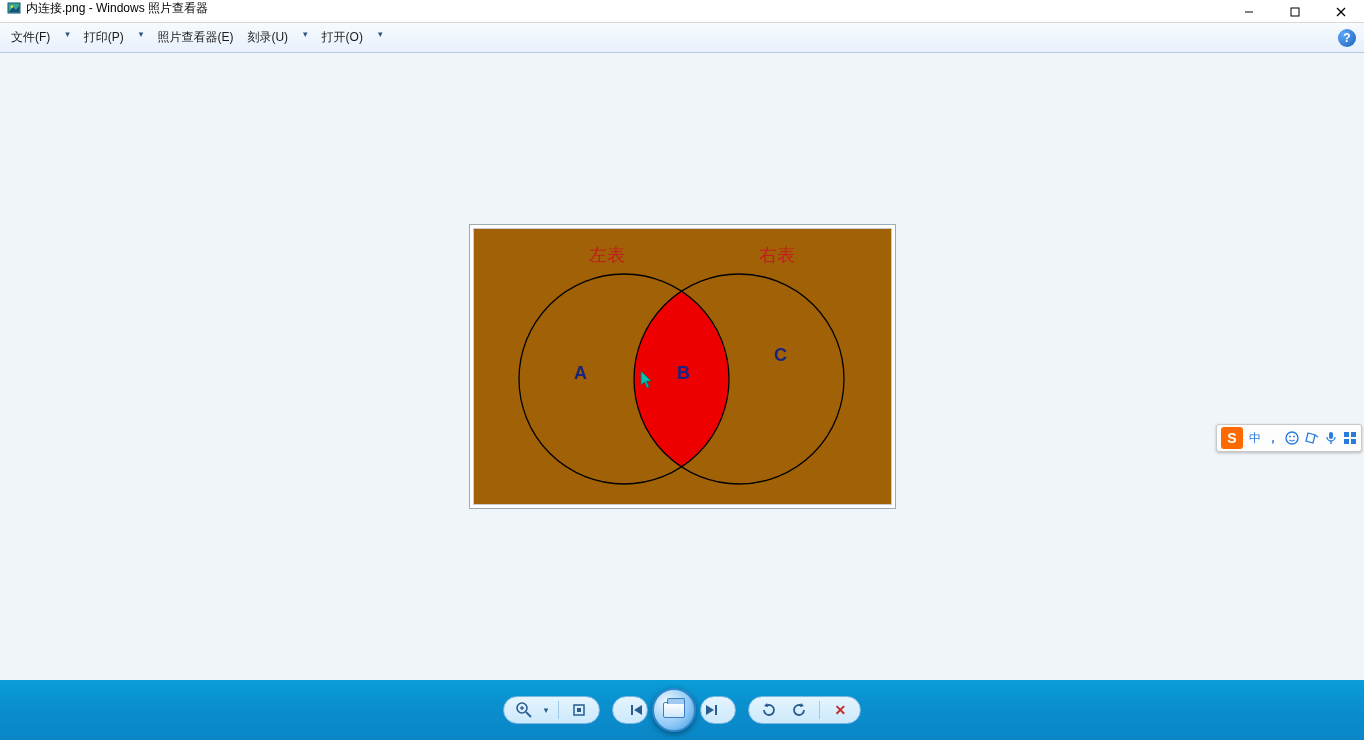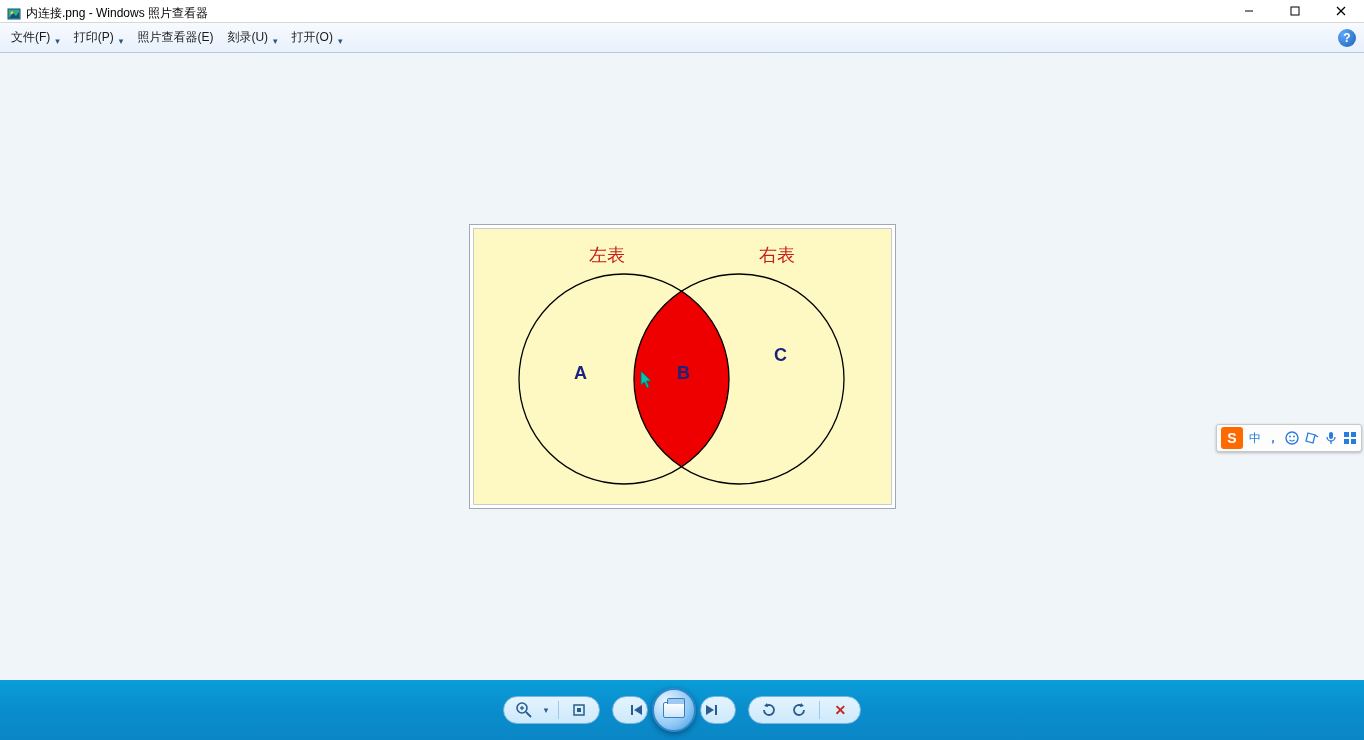--- a/index.html
+++ b/index.html
@@ -1,34 +1,34 @@
 <!DOCTYPE html>
 <html><head>
 <meta charset="utf-8">
 <style>
 * { margin: 0; padding: 0; box-sizing: border-box; font-family: "Microsoft YaHei", "Segoe UI", sans-serif; }
 html, body { width: 1364px; height: 740px; overflow: hidden; background: #fff; }
 
 
-.titlebar { height: 23px; background: #fff; border-bottom: 1px solid #d8d8d8; display: flex; align-items: flex-end; font-size: 12px; color: #000; }
+.titlebar { height: 23px; background: #fff; border-bottom: 1px solid #d8d8d8; display: flex; align-items: flex-start; font-size: 12px; color: #000; }
 .titlebar .app-icon { width: 16px; height: 16px; margin: 0 4px 0 6px; display:flex; align-items:center; justify-content:center; }
 .titlebar .title-text { flex: 0 0 auto; }
 .titlebar .spacer { flex: 1; }
 .win-btn { width: 46px; height: 23px; display: flex; align-items: center; justify-content: center; color: #000; }
 
 
 .menubar { height: 30px; background: linear-gradient(#f7fbff, #e8f0fb); border-bottom: 1px solid #b7c8e0; display: flex; align-items: center; font-size: 12px; color: #1a1a1a; padding: 0 4px; position:relative; }
-.menu-item { padding: 12px 6px; display: flex; align-items: flex-end; gap: 5px; border:1px solid transparent; border-radius:2px; }
+.menu-item { padding: 12px 6px; display: flex; align-items: flex-start; gap: 15px; border:1px solid transparent; border-radius:2px; }
 .menu-item .chev { font-size: 9px; color:#30547e; }
 .help-icon { position:absolute; right:8px; top:6px; width:18px; height:18px; border-radius:50%; background: radial-gradient(circle at 30% 30%, #5da8ff, #1a5fb4); color:#fff; font-weight:bold; font-size:12px; display:flex; align-items:center; justify-content:center; }
 
 
 .viewer { position: absolute; top: 53px; left: 0; right: 0; bottom: 60px; background: #f0f5f9; display:flex; align-items:center; justify-content:center; }
 .canvas-outer { width: 427px; height: 285px; background:#fff; border:1px solid #9fa9b3; padding:3px; }
-.canvas-inner { width:100%; height:100%; background:#fef9c3; border:1px solid #c8ccd0; position:relative; }
+.canvas-inner { width:100%; height:100%; background:#a16207; border:1px solid #c8ccd0; position:relative; }
 .canvas-inner svg { display:block; }
 
 
 .bottombar { position:absolute; left:0; right:0; bottom:0; height:60px; background: linear-gradient(#0a9ed8, #0a8fcf 40%, #0a86c6); display:flex; align-items:center; justify-content:center; }
 .pill { background: linear-gradient(#e4f4fe, #cde9fb); border:1px solid #78b6e4; border-radius: 14px; height:28px; display:flex; align-items:center; padding:0 10px; margin:0 6px; gap:10px; }
 .pill .sep { width:1px; height:18px; background:#9ec9e8; }
 .tb-btn { width:20px; height:20px; display:flex; align-items:center; justify-content:center; color:#2a5d8f; }
 .big-circle { width:44px; height:44px; border-radius:50%; background: radial-gradient(circle at 30% 30%, #eaf6ff, #8ec8f5 60%, #3e97da); border:2px solid #2f86cc; display:flex; align-items:center; justify-content:center; margin:0 -2px; z-index:2; position:relative; box-shadow:0 2px 6px rgba(0,0,0,0.4); }
 .big-inner { width:22px; height:16px; background: linear-gradient(#fff,#cde7fb); border:1px solid #3b7fc0; border-radius:2px; position:relative; }
 .big-inner::after { content:""; position:absolute; top:-5px; left:3px; width:16px; height:5px; background:#9fc9ef; border:1px solid #3b7fc0; border-bottom:none; border-radius:2px 2px 0 0; }

